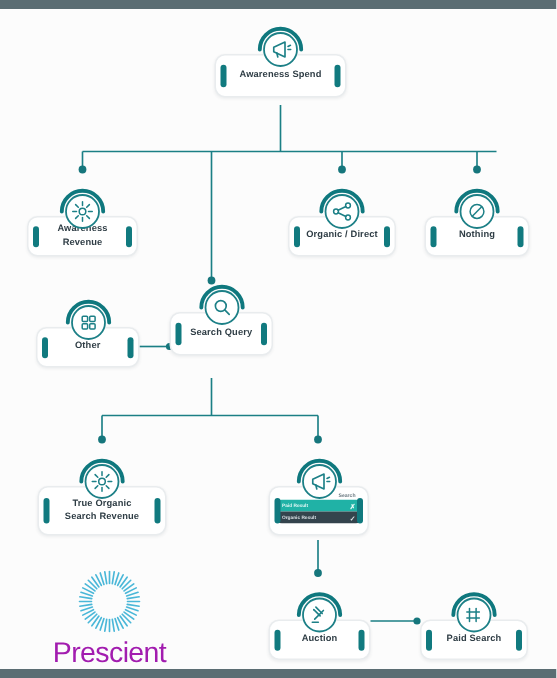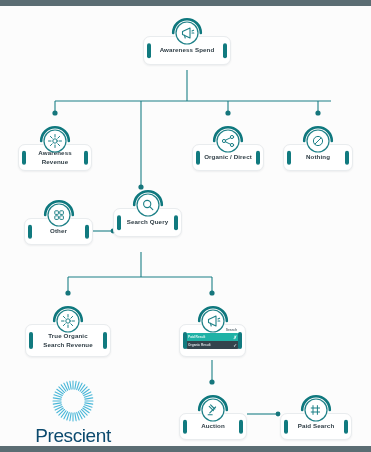--- a/index.html
+++ b/index.html
@@ -64,21 +64,21 @@
   }
   .wrow .wname{opacity:.95;}
   .wrow .wmark{font-size:4.6px;}
   .wrow.r1{background:#20b2a6;color:#eafaf8;}
   .wrow.r2{background:#34444d;color:#dfe6ea;}
 
   
   #logo{position:absolute;z-index:6;text-align:center;}
   #logo .mark{width:46px;height:46px;margin:0 auto;display:block;}
   #logo .word{
-    font-size:19px;color:#0c4a6e;letter-spacing:-.4px;
+    font-size:19px;color:#a21caf;letter-spacing:-.4px;
     margin-top:1px;font-weight:400;
   }
 </style>
 </head>
 <body>
 
 <div id="stage">
 
   <div class="edge-bar top"></div>
   <div class="edge-bar bottom"></div>

